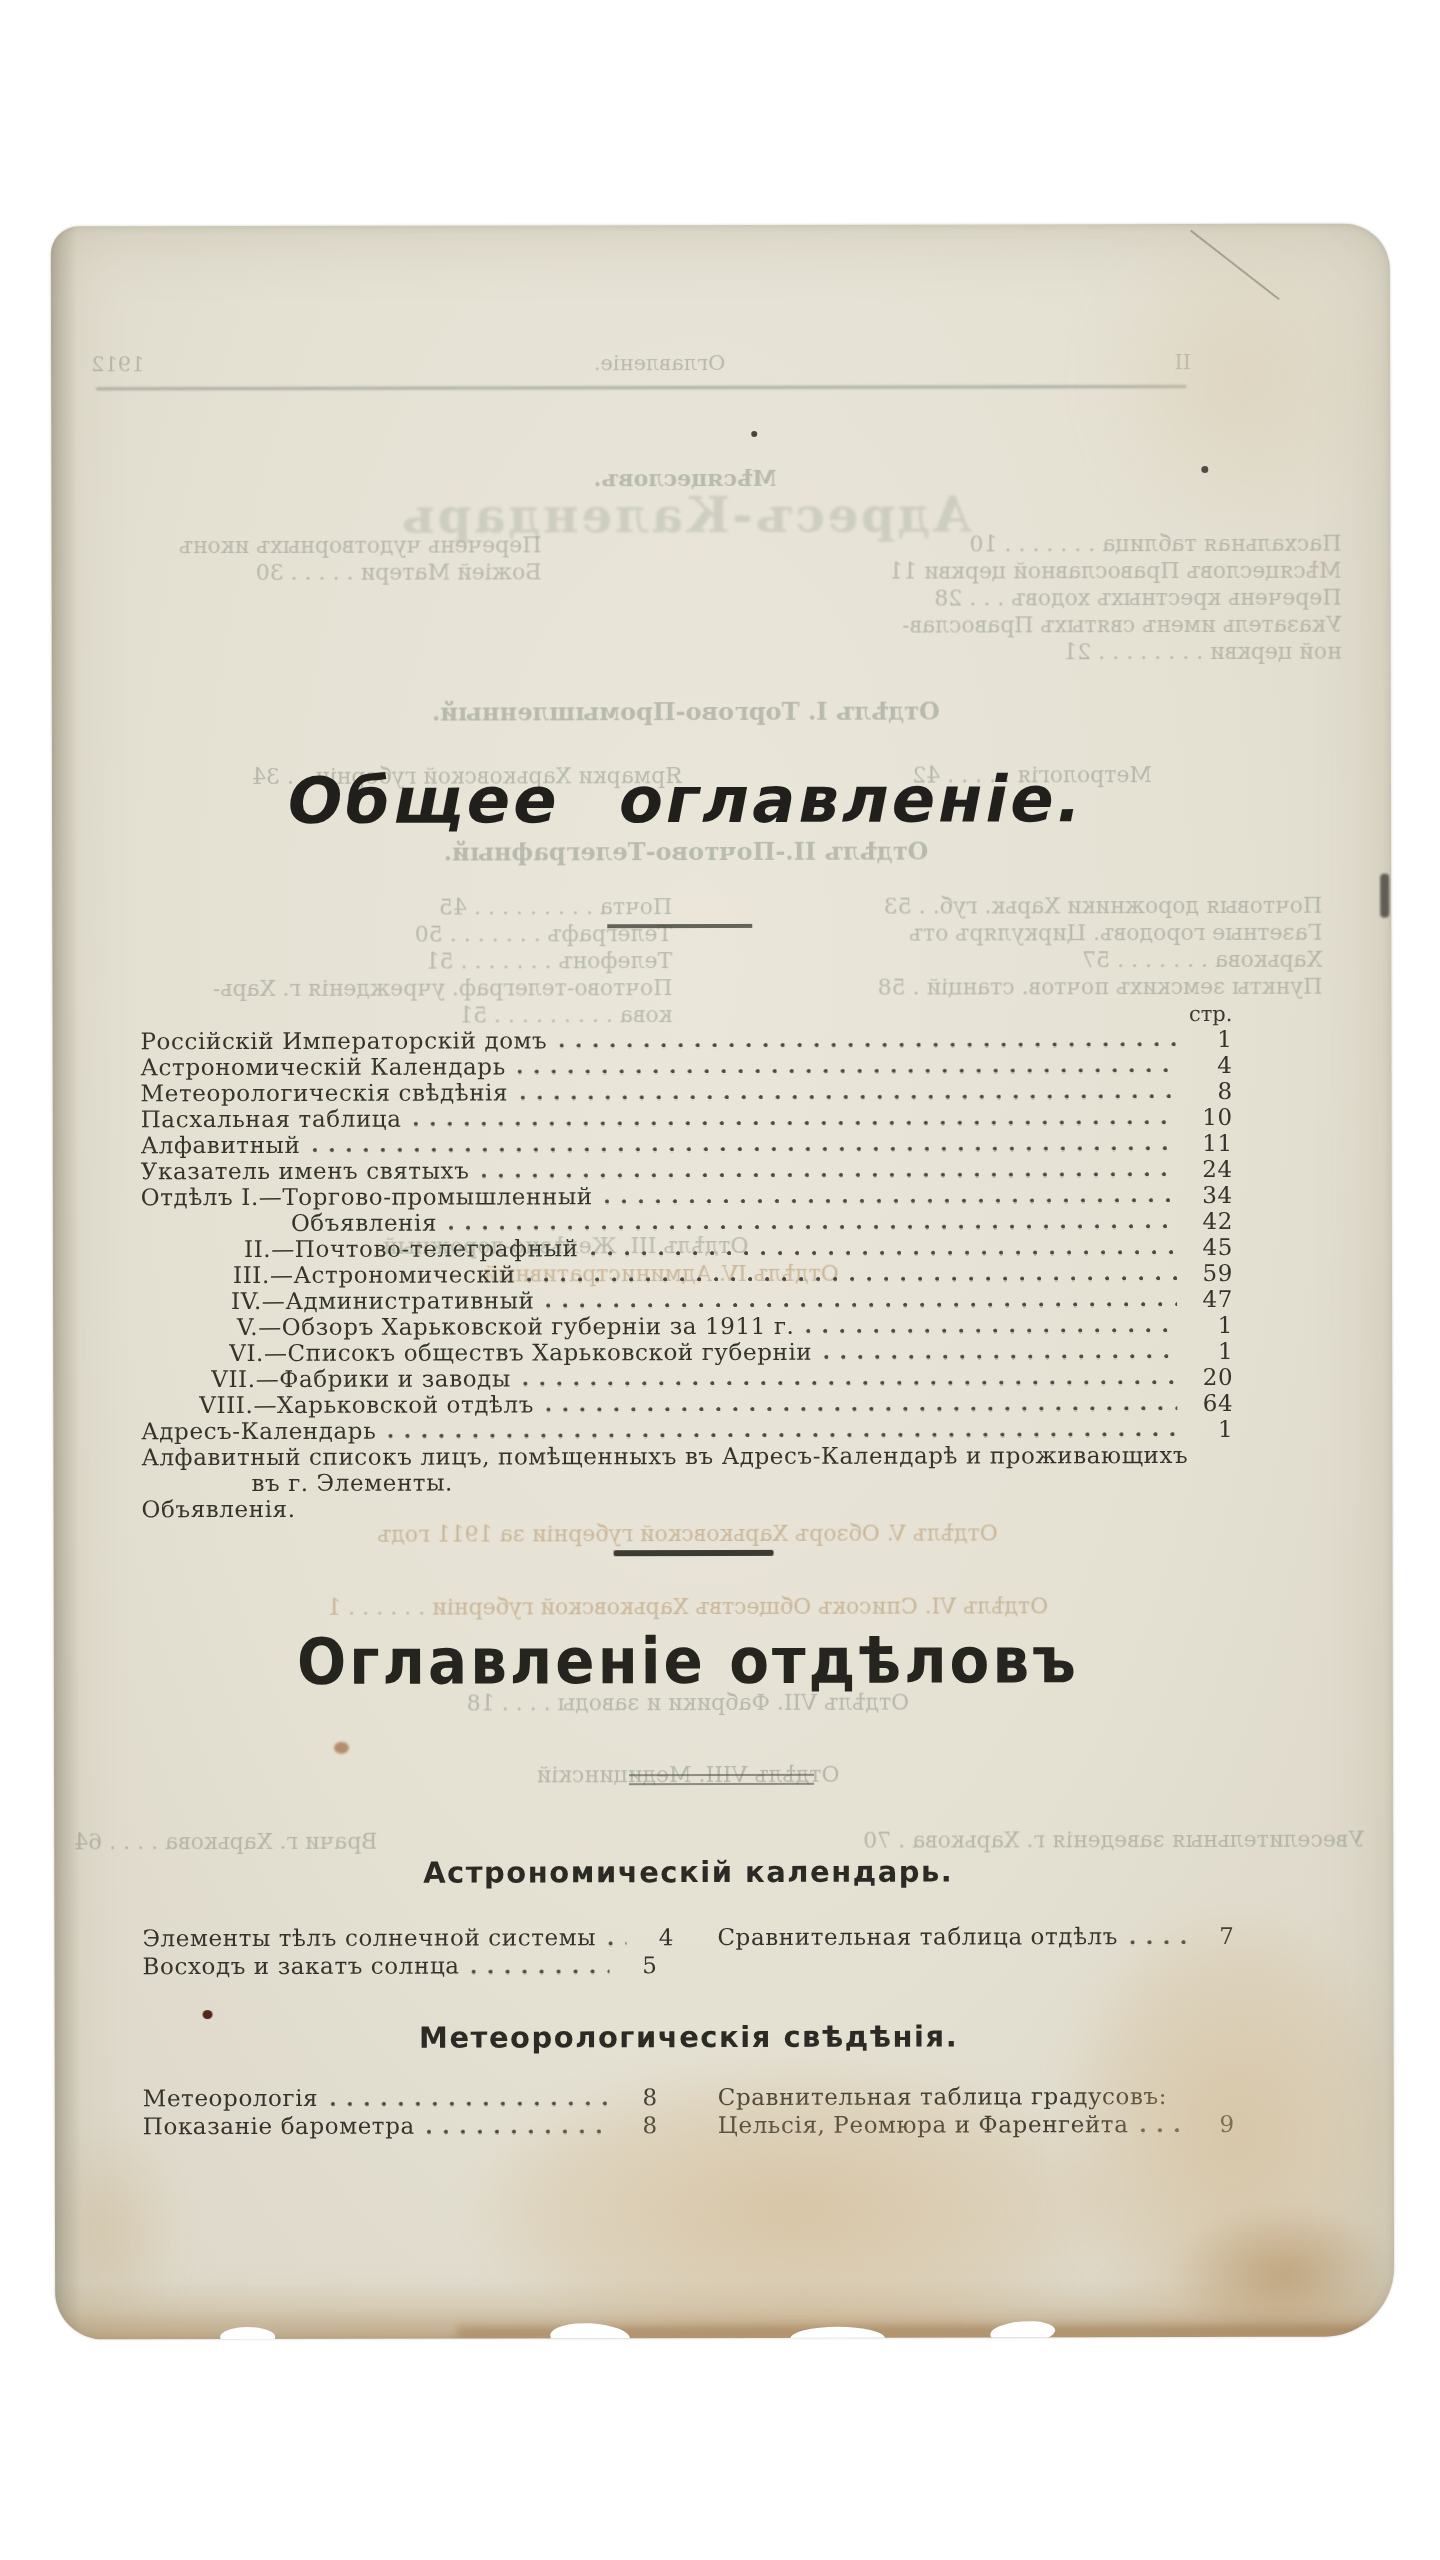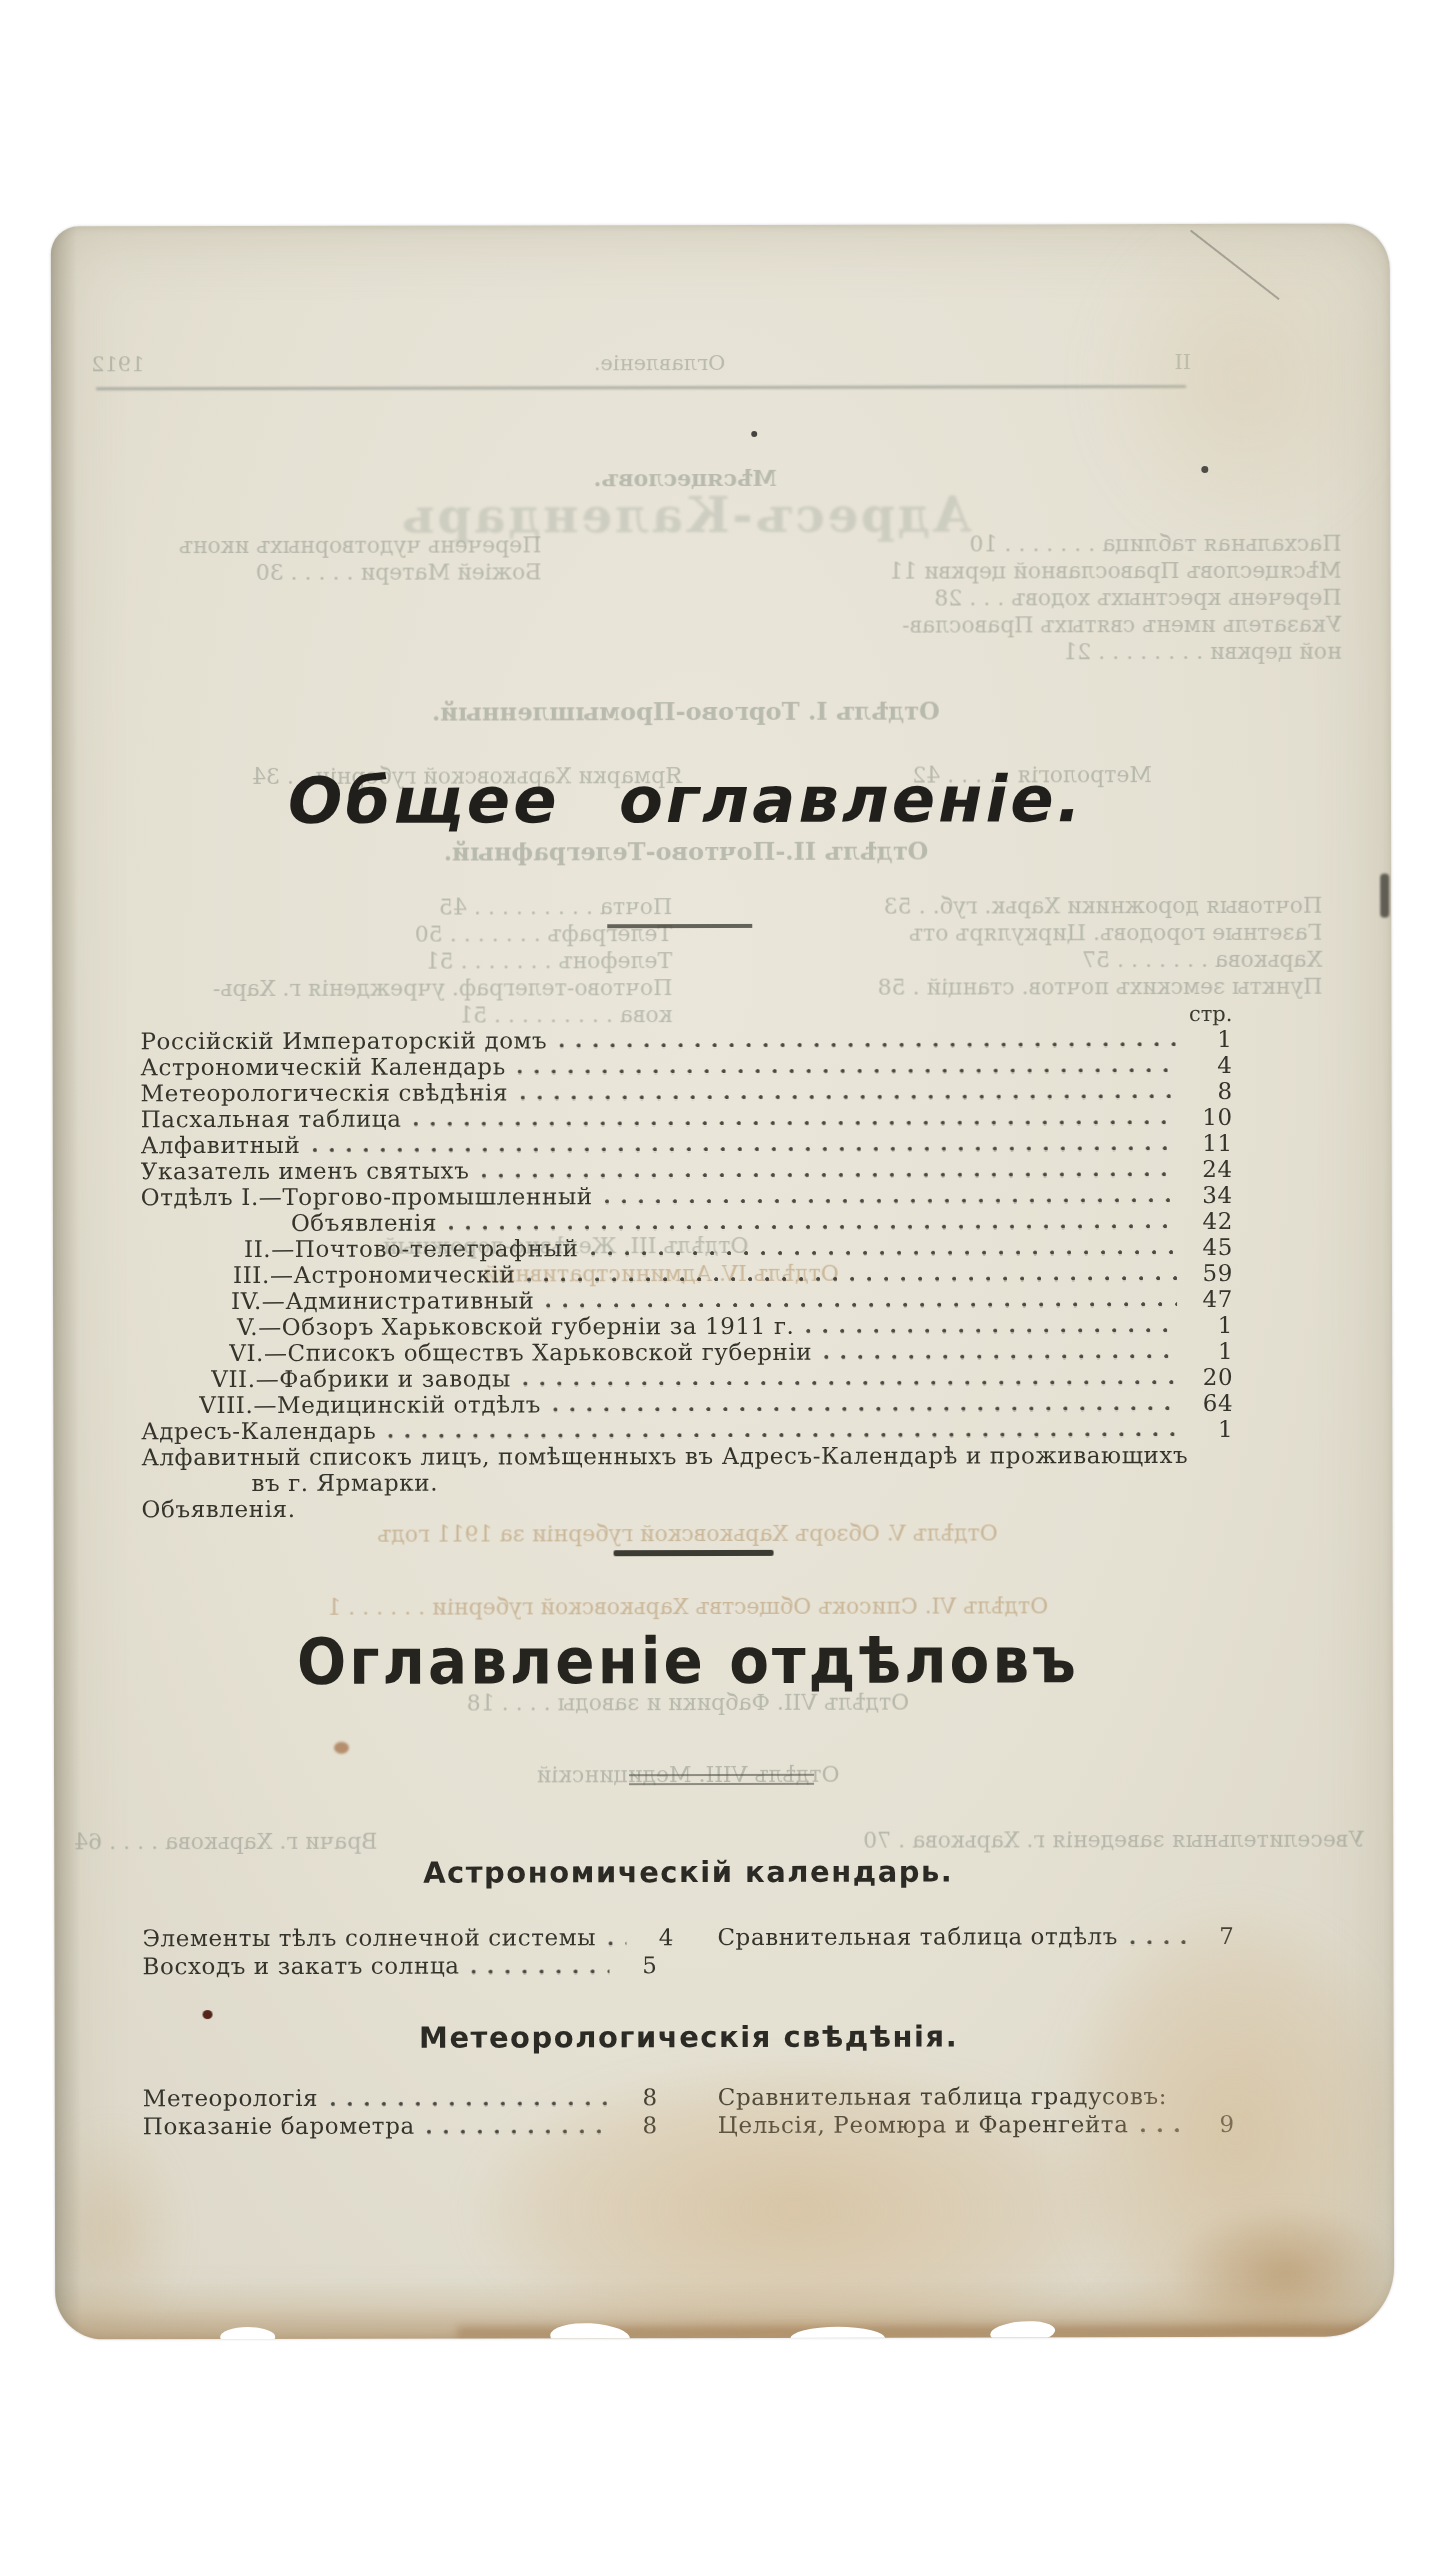--- a/index.html
+++ b/index.html
@@ -227,34 +227,34 @@
           <span class="lbl">VI.—Списокъ обществъ Харьковской губерніи</span>
           <span class="ld"></span>
           <span class="pg">1</span>
         </div>
         <div class="toc-row" style="padding-left: 70px;">
           <span class="lbl">VII.—Фабрики и заводы</span>
           <span class="ld"></span>
           <span class="pg">20</span>
         </div>
         <div class="toc-row" style="padding-left: 58px;">
-          <span class="lbl">VIII.—Медицинскій отдѣлъ</span>
+          <span class="lbl">VIII.—Харьковской отдѣлъ</span>
           <span class="ld"></span>
           <span class="pg">64</span>
         </div>
         <div class="toc-row">
           <span class="lbl">Адресъ-Календарь</span>
           <span class="ld"></span>
           <span class="pg">1</span>
         </div>
         <div class="toc-row">
           <span class="lbl">Алфавитный списокъ лицъ, помѣщенныхъ въ Адресъ-Календарѣ и проживающихъ</span>
         </div>
         <div class="toc-row" style="padding-left: 110px;">
-          <span class="lbl">въ г. Ярмарки.</span>
+          <span class="lbl">въ г. Элементы.</span>
         </div>
         <div class="toc-row">
           <span class="lbl">Объявленія.</span>
         </div>
       </div>
 
     <div class="dash-rule"></div>
     <div class="sections-title">Оглавленіе отдѣловъ</div>
     <div class="double-rule"></div>
 

